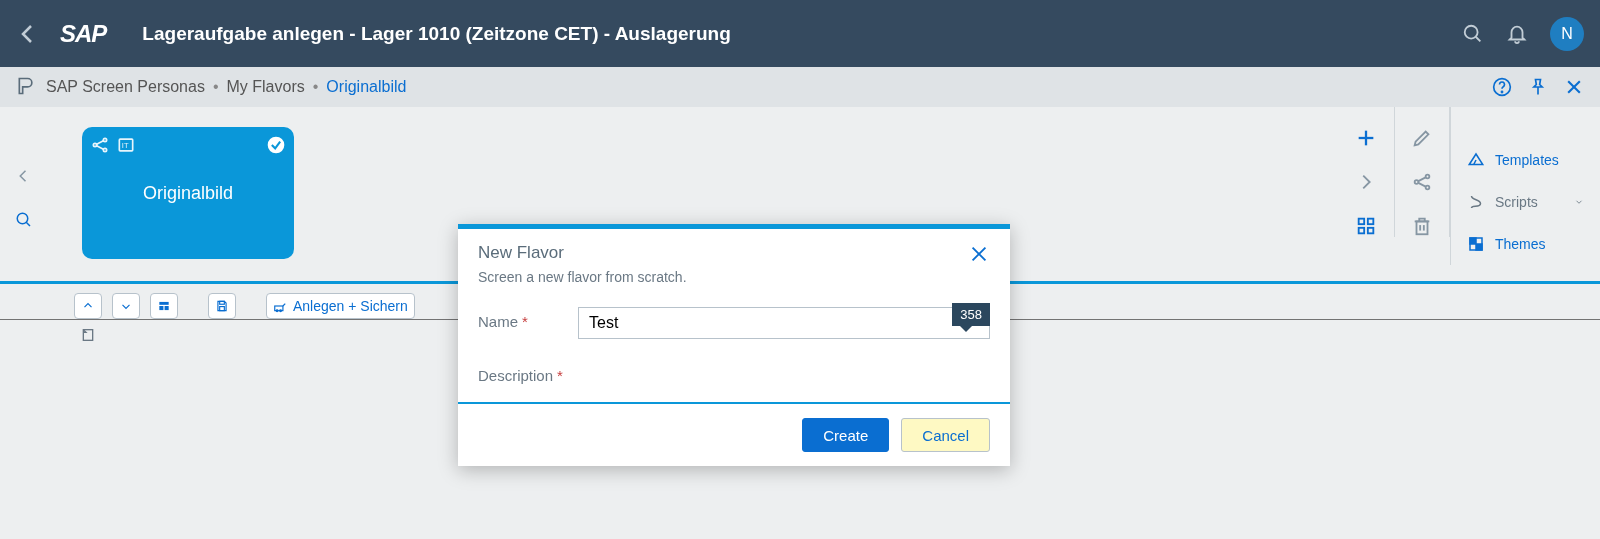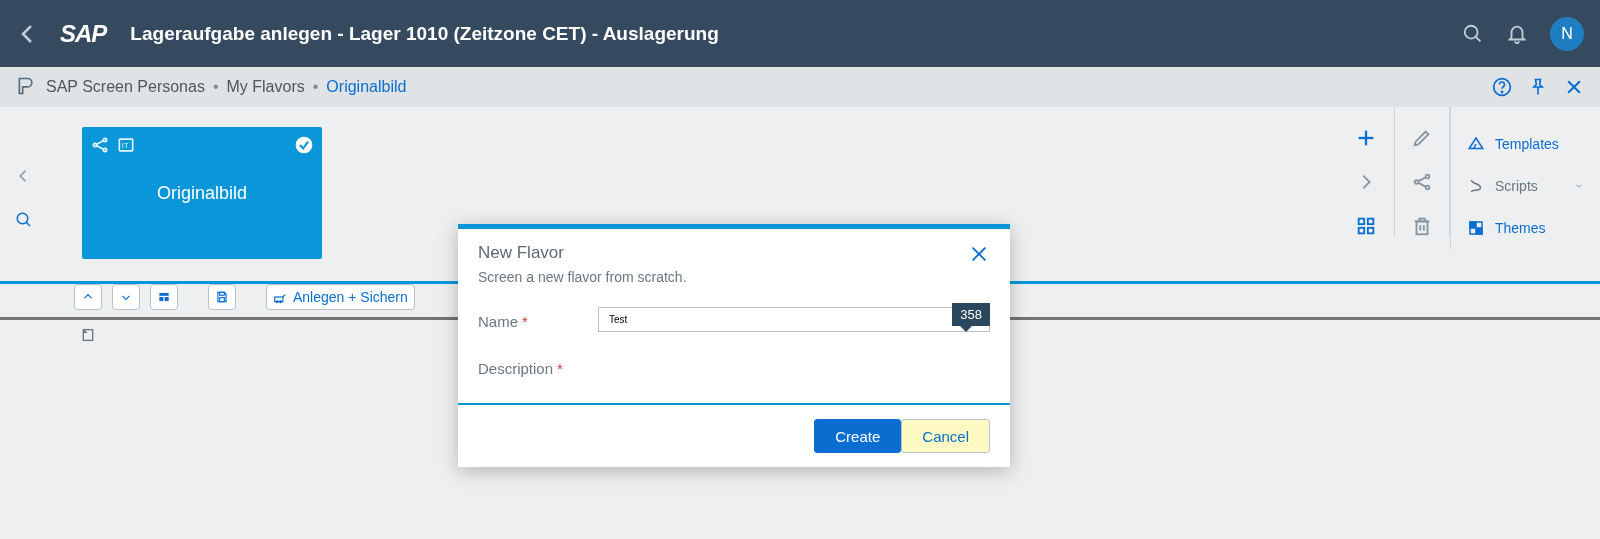--- a/index.html
+++ b/index.html
@@ -25,21 +25,21 @@
   }
   .top-header .sap-logo {
     margin-left: 20px;
     font-weight: bold;
     font-size: 24px;
     font-style: italic;
     color: #fff;
     letter-spacing: -1px;
   }
   .top-header .title {
-    margin-left: 24px;
+    margin-left: 36px;
     font-size: 19px;
     font-weight: bold;
   }
   .top-header .right {
     margin-left: auto;
     display: flex;
     align-items: center;
     gap: 22px;
   }
   .top-header .right .icon {
@@ -92,24 +92,24 @@
     gap: 26px;
   }
   .left-rail .icon { width: 18px; height: 18px; color: #8696a3; cursor: pointer; }
   .left-rail .icon.search { color: #0a6ed1; }
   .tile-zone {
     flex: 1;
     padding: 20px 34px;
     display: flex;
   }
   .flavor-tile {
-    width: 240px; height: 132px;
+    width: 212px; height: 132px;
     background: #0a97d9;
     color: #fff;
-    border-radius: 2px;
+    border-radius: 10px;
     position: relative;
     display: flex;
     align-items: center;
     justify-content: center;
     font-size: 18px;
   }
   .flavor-tile .tile-icons {
     position: absolute; top: 8px; left: 8px; display: flex; gap: 6px;
   }
   .flavor-tile .tile-icons svg { width: 20px; height: 20px; color: rgba(255,255,255,0.9); }
@@ -128,41 +128,41 @@
     align-items: center;
     gap: 22px;
     padding-top: 20px;
   }
   .right-icons-col svg { width: 22px; height: 22px; color: #8696a3; cursor: pointer; }
   .right-icons-col .active svg { color: #0a6ed1; }
   .right-icons-col.col-b { border-left: 1px solid #d0d6da; border-right: 1px solid #d0d6da; }
   .right-menu-col {
     width: 150px;
     border-left: 1px solid #d0d6da;
-    padding-top: 16px;
+    padding-top: 32px;
   }
   .right-menu-col .item {
     display: flex;
     align-items: center;
     gap: 10px;
     padding: 12px 16px;
     color: #6a7884;
     font-size: 14px;
     cursor: pointer;
   }
   .right-menu-col .item svg { width: 18px; height: 18px; }
   .right-menu-col .item.active { color: #0a6ed1; }
   
   .blue-line { height: 3px; background: #0a97d9; }
   
   .toolbar-row {
     height: 36px;
-    border-bottom: 3px solid #737373;
-    display: flex;
-    align-items: flex-start;
+    border-bottom: 1px solid #737373;
+    display: flex;
+    align-items: flex-end;
     padding-left: 74px;
     gap: 10px;
   }
   .tb-btn {
     border: 1px solid #b7c2cb;
     background: #fff;
     border-radius: 4px;
     height: 26px;
     min-width: 28px;
     display: flex;
@@ -213,24 +213,23 @@
   .dialog .row .lbl {
     width: 100px;
     font-size: 15px;
     color: #6a7884;
     padding-top: 6px;
   }
   .dialog .row .req { color: #c63d3d; margin-left: 4px; }
   .dialog input[type=text], .dialog textarea {
     flex: 1;
     border: 1px solid #b7c2cb;
-    font-size: 10px;
+    font-size: 16px;
     padding: 6px 10px;
     font-family: inherit;
-    margin-left: 20px;
   }
   .dialog textarea {
     height: 64px;
     resize: none;
     border: 2px solid #0a6ed1;
   }
   .badge-244 {
     position: absolute;
     top: 0px;
     right: 20px;
@@ -245,22 +244,21 @@
     bottom: -6px; left: 8px;
     border: 6px solid transparent;
     border-top-color: #2b475e;
     border-bottom: 0;
   }
   .dialog .ftr {
     border-top: 2px solid #0a97d9;
     padding: 14px 20px;
     display: flex;
     justify-content: flex-end;
-    gap: 0;
-    margin-top: 8px;
+    gap: 12px;
   }
   .btn {
     height: 34px;
     padding: 0 20px;
     font-size: 15px;
     border-radius: 3px;
     cursor: pointer;
     border: 1px solid #b7c2cb;
     background: #fef9c3;
     color: #0a6ed1;

